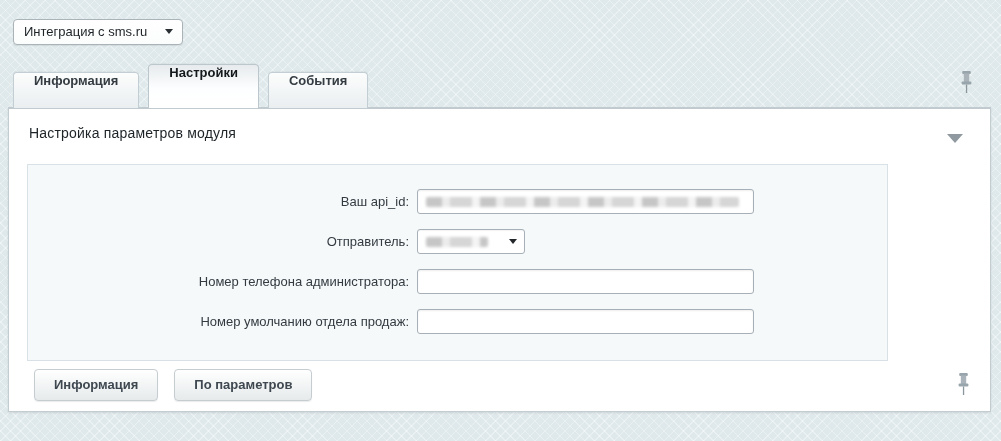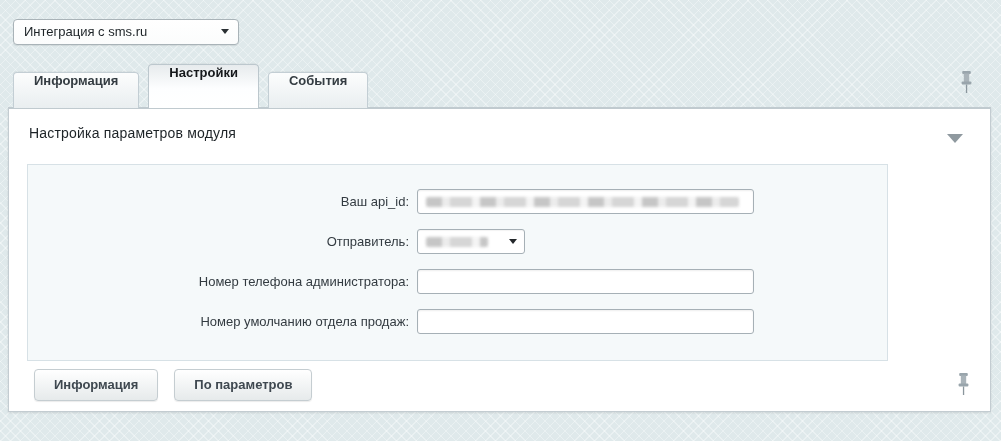--- a/index.html
+++ b/index.html
@@ -6,21 +6,21 @@
   body{
     width:1001px;height:441px;position:relative;overflow:hidden;
     font-family:"Liberation Sans", sans-serif;
     background-color:#dfe9eb;
     background-image:
       repeating-linear-gradient(45deg, rgba(255,255,255,.35) 0 1px, rgba(255,255,255,0) 1px 7px),
       repeating-linear-gradient(-45deg, rgba(255,255,255,.35) 0 1px, rgba(255,255,255,0) 1px 7px);
   }
   
   .module-select{
-    position:absolute;left:13px;top:19px;width:226px;height:26px;box-sizing:border-box;
+    position:absolute;left:13px;top:19px;width:170px;height:26px;box-sizing:border-box;
     background:linear-gradient(#ffffff,#fbfcfc);
     border:1px solid #a9b3b8;border-radius:4px;
     box-shadow:0 1px 1px rgba(0,0,0,.08);
     font-size:13px;color:#1c2226;line-height:24px;padding:0 22px 0 10px;
     cursor:pointer;white-space:nowrap;
   }
   .module-select .arrow{
     position:absolute;right:9px;top:9px;width:0;height:0;
     border-left:4px solid transparent;border-right:4px solid transparent;border-top:5px solid #2a2f33;
   }

